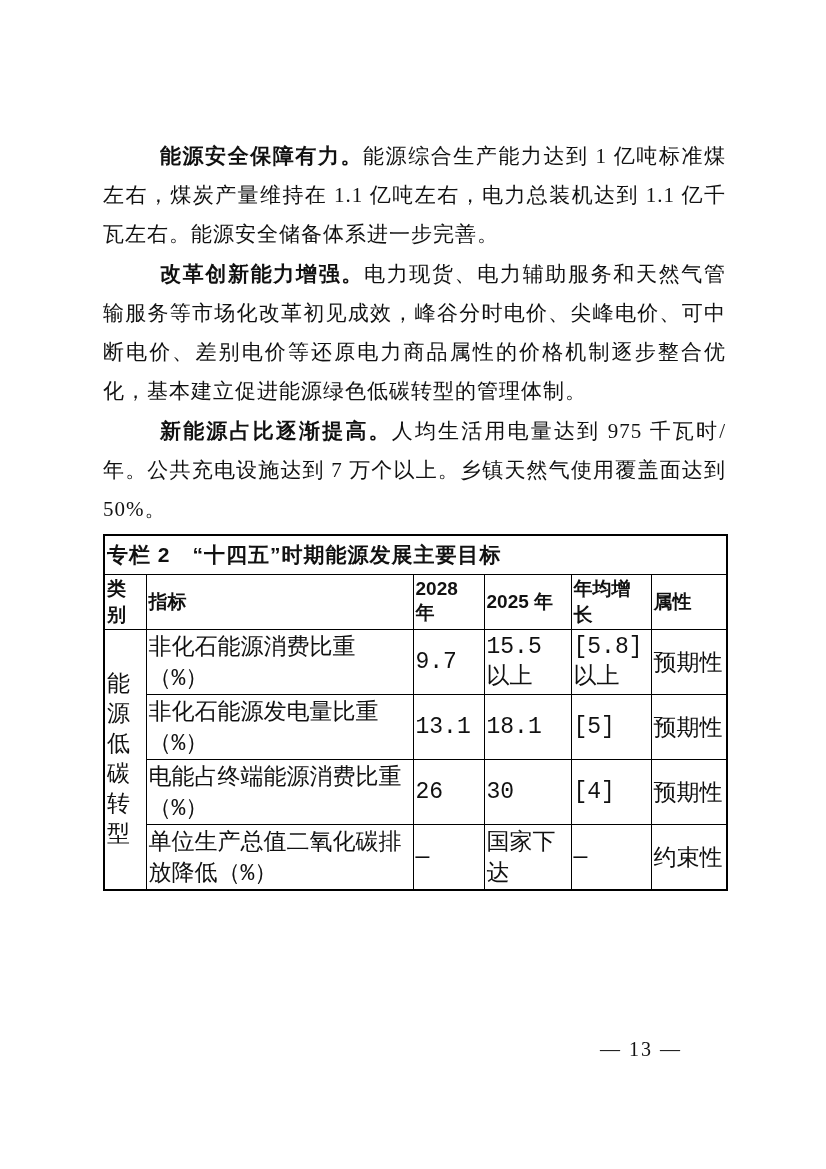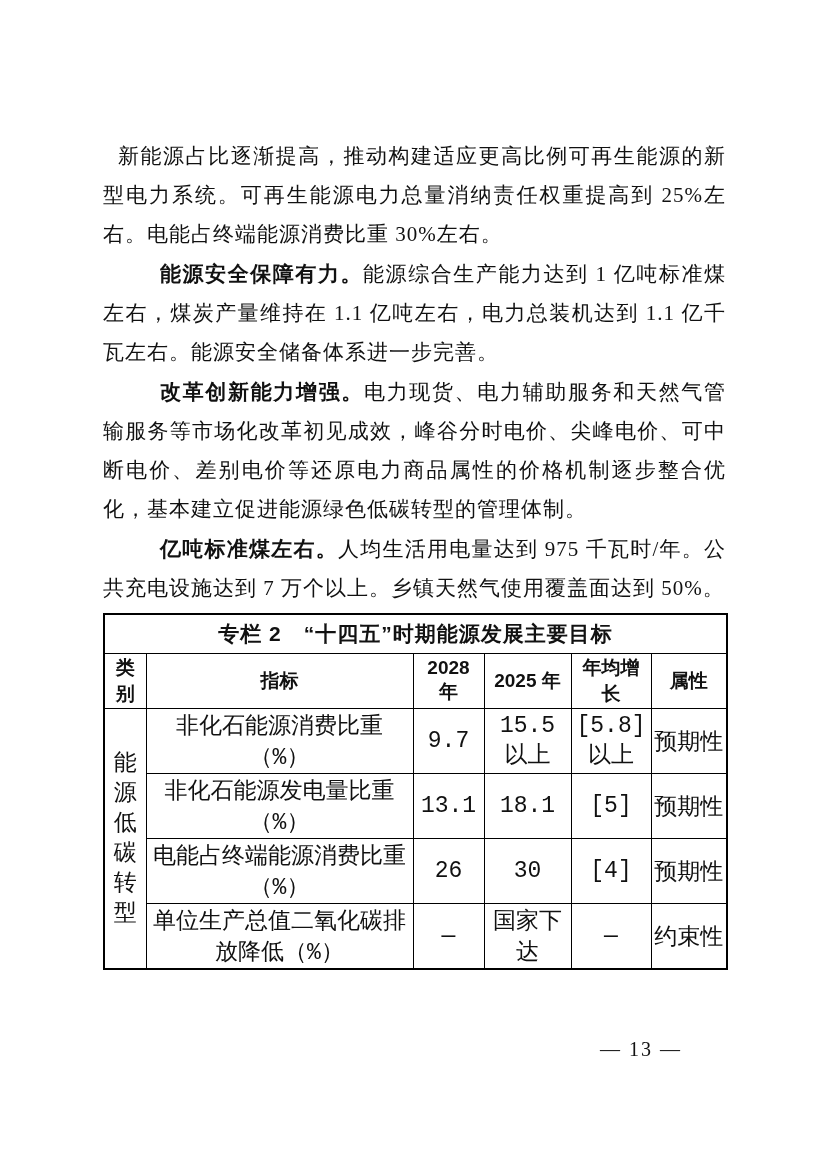--- a/index.html
+++ b/index.html
@@ -33,21 +33,20 @@
   }
   table.box-table {
     border-collapse: collapse;
     width: 623px;
     margin-top: 5px;
     table-layout: fixed;
     border: 2px solid #000;
   }
   table.box-table td {
     border: 1px solid #000;
-    text-align: center;
     vertical-align: middle;
     padding: 1px 2px;
     overflow: hidden;
   }
   td.box-title {
     height: 36px;
     font-family: "Liberation Sans", sans-serif;
     font-weight: 700;
     font-size: 21px;
     letter-spacing: 1px;
@@ -77,28 +76,27 @@
     font-size: 20px;
     letter-spacing: 2px;
   }
 </style>
 </head>
 <body>
 
 <div class="page">
   <div class="content">
 
-    <p class="body-para"><strong class="lead"></strong><span>新能源占比逐渐提高，推动构建适应更高比例可再生能源的新型电力系统。可再生能源电力总量消纳责任权重提高到 25%左右。电能占终端能源消费比重 30%左右。</span></p>
 
     <p class="body-para indent"><strong class="lead">能源安全保障有力。</strong><span>能源综合生产能力达到 1 亿吨标准煤左右，煤炭产量维持在 1.1 亿吨左右，电力总装机达到 1.1 亿千瓦左右。能源安全储备体系进一步完善。</span></p>
 
 
     <p class="body-para indent"><strong class="lead">改革创新能力增强。</strong><span>电力现货、电力辅助服务和天然气管输服务等市场化改革初见成效，峰谷分时电价、尖峰电价、可中断电价、差别电价等还原电力商品属性的价格机制逐步整合优化，基本建立促进能源绿色低碳转型的管理体制。</span></p>
 
-    <p class="body-para indent"><strong class="lead">亿吨标准煤左右。</strong><span>人均生活用电量达到 975 千瓦时/年。公共充电设施达到 7 万个以上。乡镇天然气使用覆盖面达到 50%。</span></p>
+    <p class="body-para indent"><strong class="lead">新能源占比逐渐提高。</strong><span>人均生活用电量达到 975 千瓦时/年。公共充电设施达到 7 万个以上。乡镇天然气使用覆盖面达到 50%。</span></p>
 
     <table class="box-table">
       <colgroup>
         <col style="width:42px">
         <col style="width:267px">
         <col style="width:71px">
         <col style="width:87px">
         <col style="width:80px">
         <col style="width:76px">
       </colgroup>

